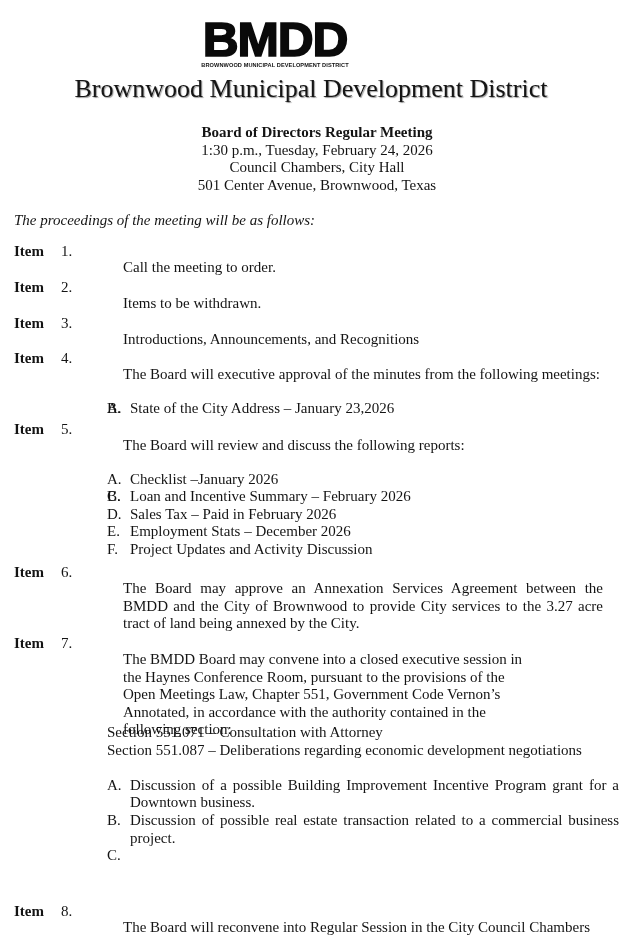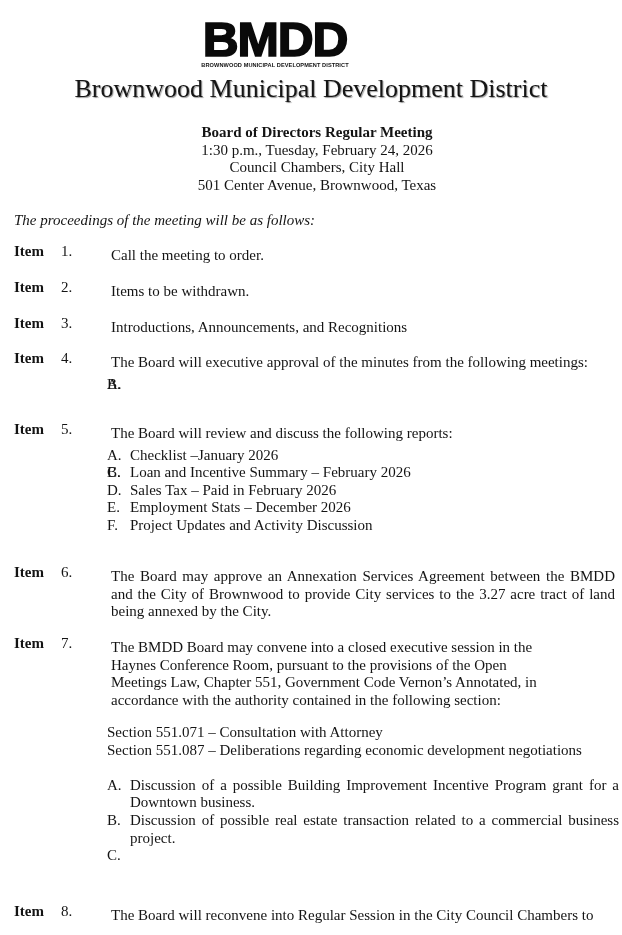--- a/index.html
+++ b/index.html
@@ -88,21 +88,21 @@
       left: 47px;
       top: 0;
     }
     .item .body {
       position: absolute;
       left: 93px;
       top: 0;
       width: 512px;
     }
     .item .body p {
-      margin: 4px;
+      margin: 16px;
     }
     .sub {
       position: relative;
       padding-left: 23px;
     }
     .sub .letter {
       position: absolute;
       left: 0;
       top: 0;
     }
@@ -155,20 +155,21 @@
 <div class="item" style="top:350px;">
   <span class="lbl">Item</span>
   <span class="num">4.</span>
   <div class="body">
     <p>The Board will executive approval of the minutes from the following meetings:</p>
     <div class="sub">
       <span class="letter">A.</span>
     </div>
     <div class="sub">
       <span class="letter">B.</span>
+      <span>State of the City Address – January 23,2026</span>
     </div>
   </div>
 </div>
 
 <div class="item" style="top:421px;">
   <span class="lbl">Item</span>
   <span class="num">5.</span>
   <div class="body">
     <p>The Board will review and discuss the following reports:</p>
     <div class="sub">

